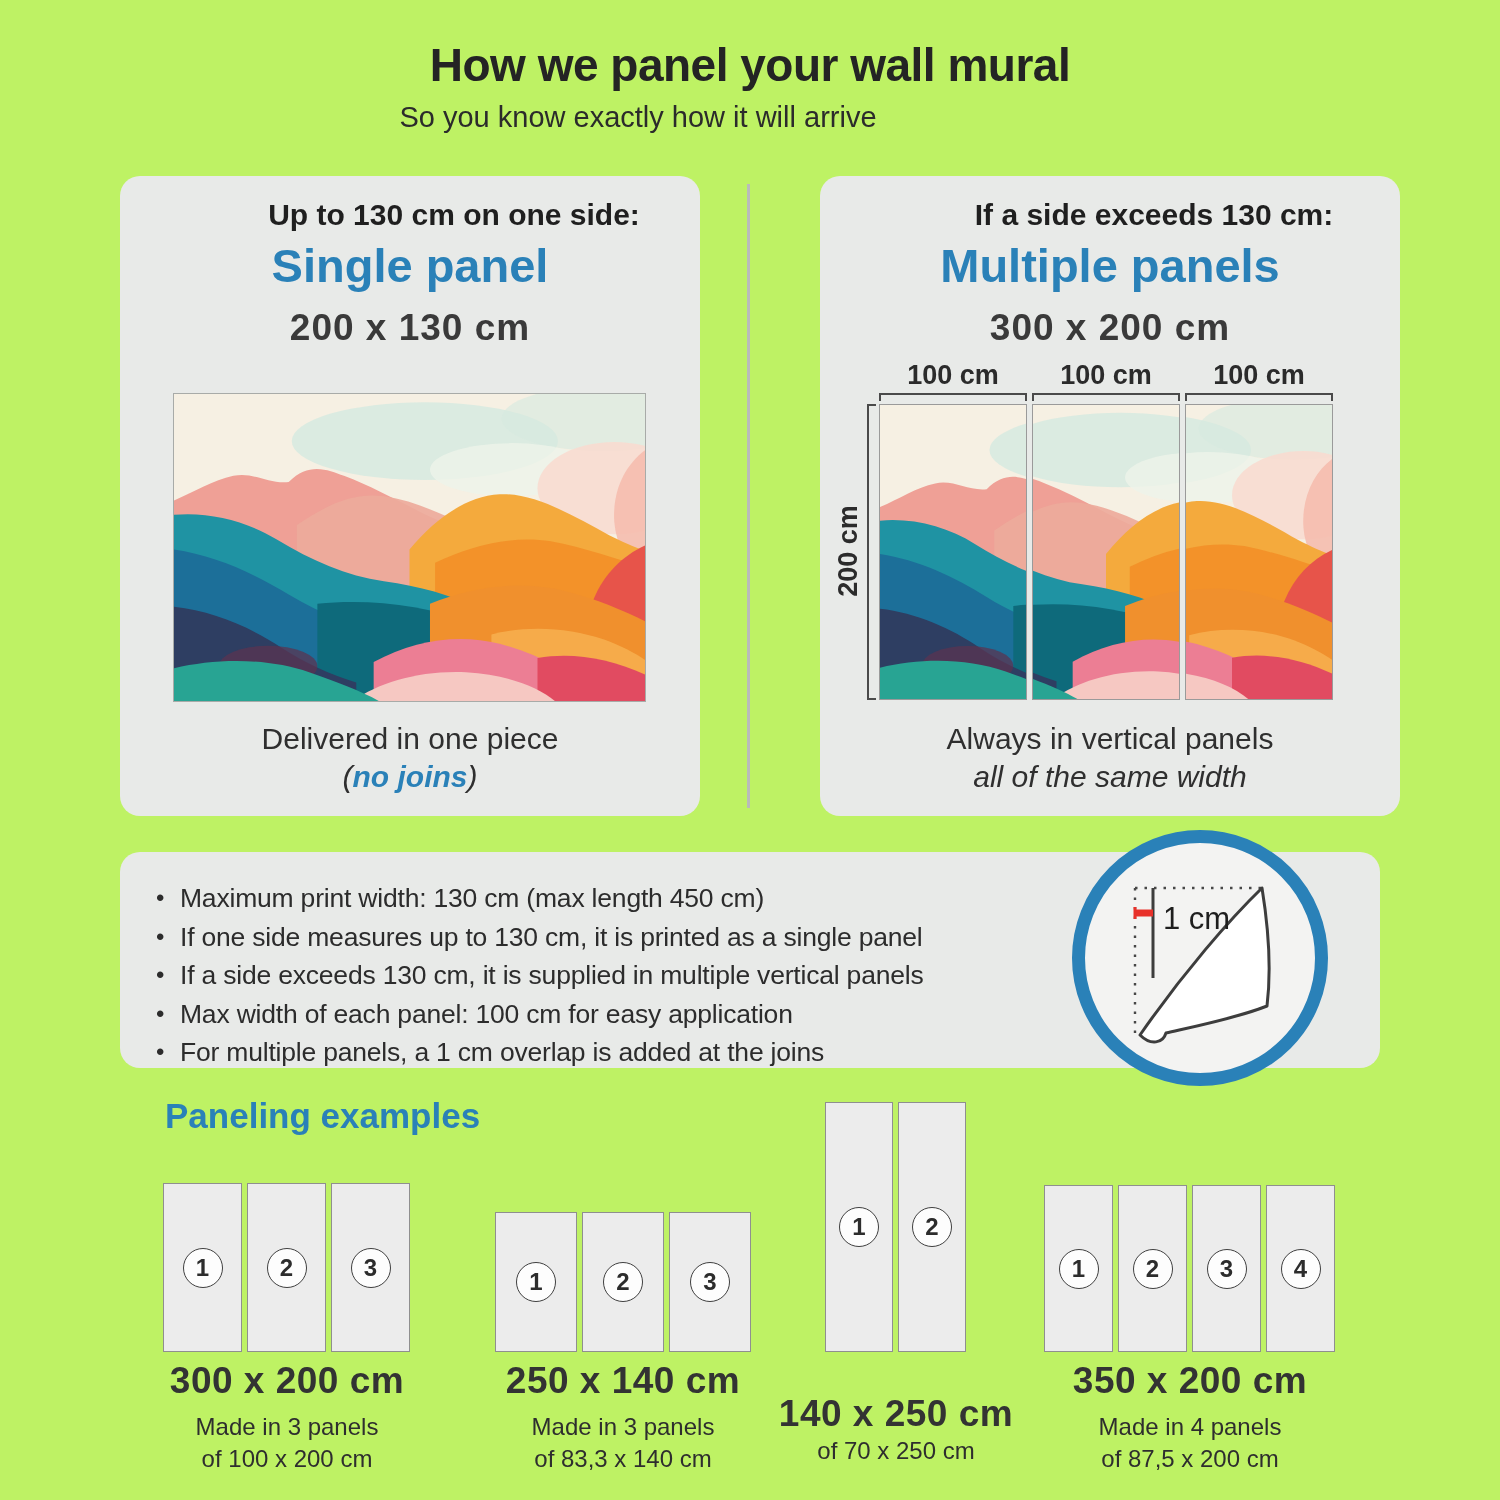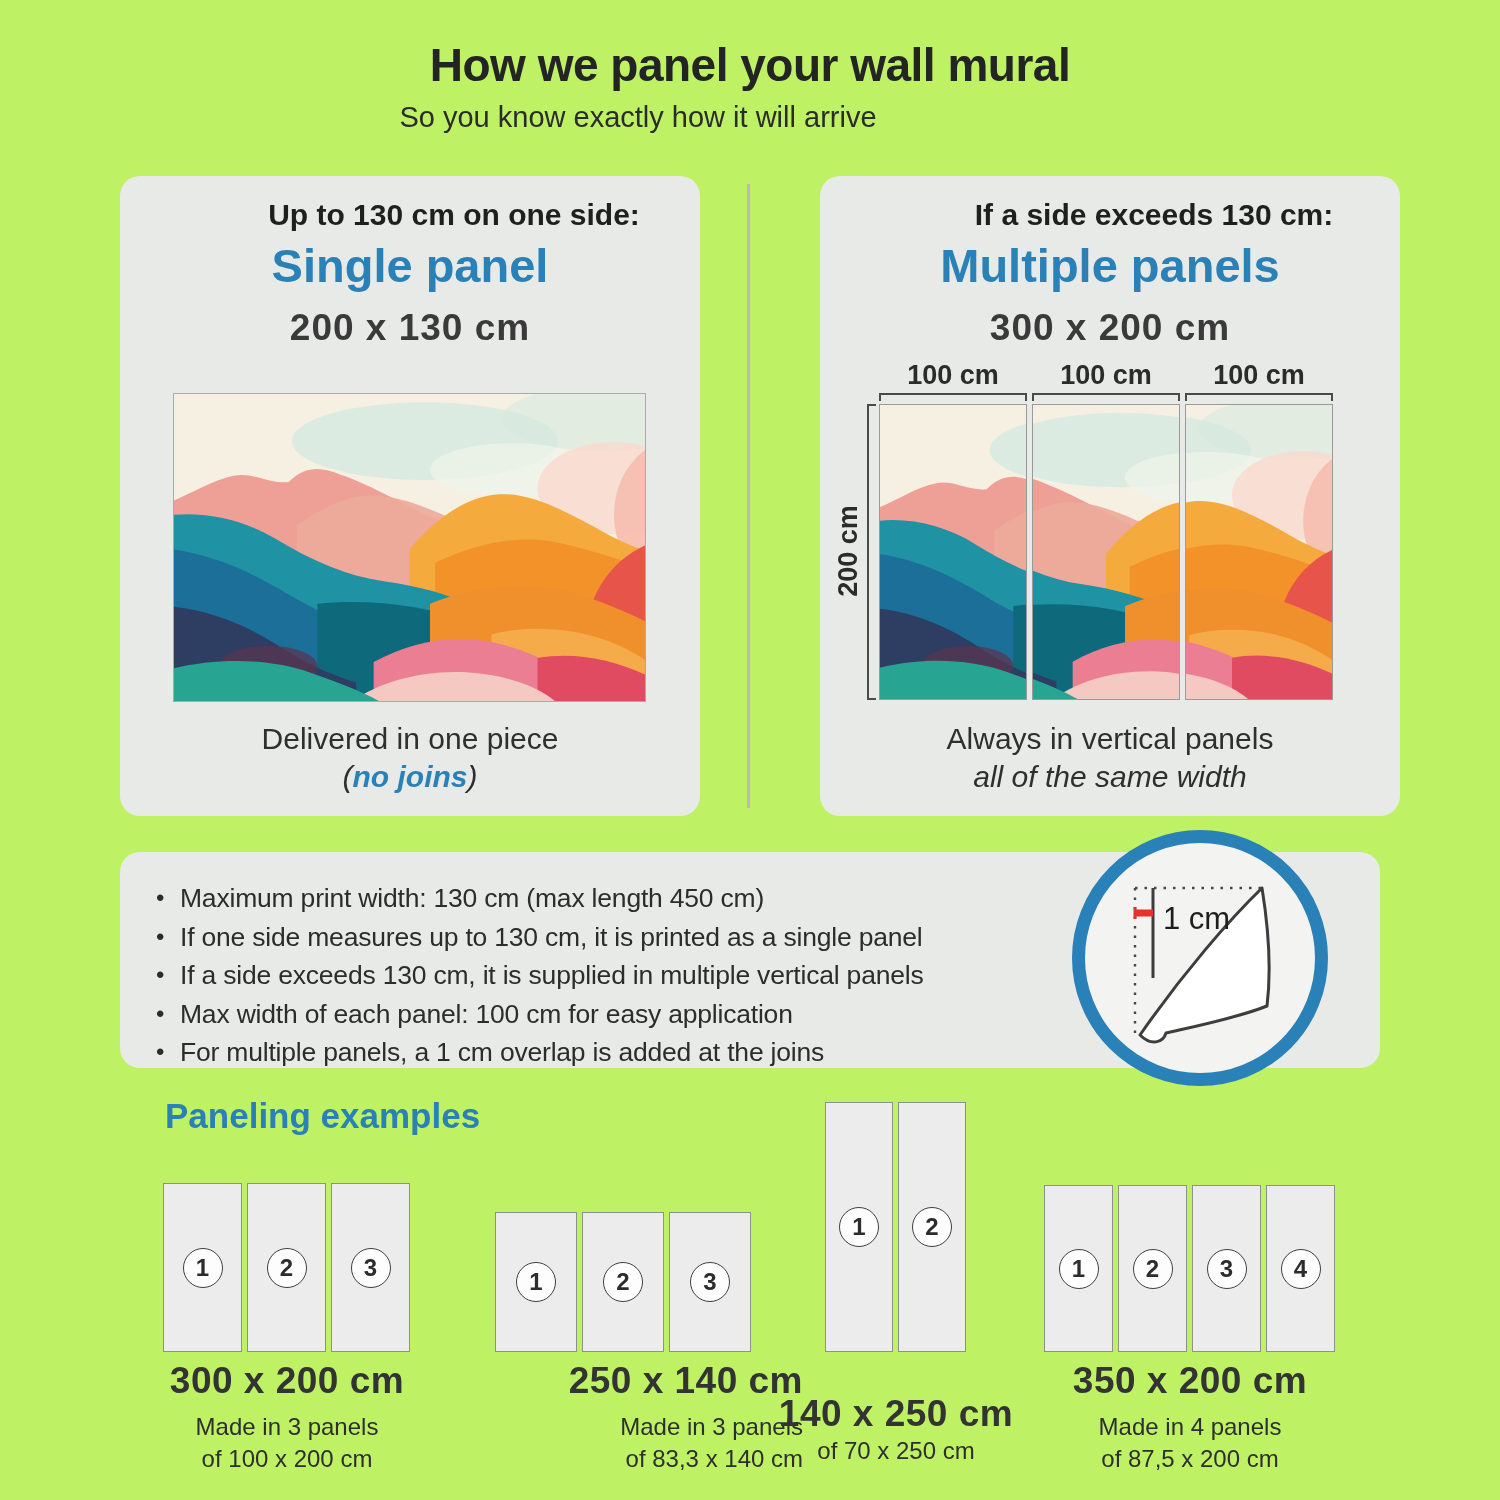--- a/index.html
+++ b/index.html
@@ -228,21 +228,21 @@
         <div class="ex-panel" style="width: 82px; height: 140px;">
           <div class="numcircle">1</div>
         </div>
         <div class="ex-panel" style="width: 82px; height: 140px;">
           <div class="numcircle">2</div>
         </div>
         <div class="ex-panel" style="width: 82px; height: 140px;">
           <div class="numcircle">3</div>
         </div>
       </div>
-      <div class="ex-text" style="left: 443px; text-align: right;">
+      <div class="ex-text" style="left: 443px;">
         <div class="ex-size">250 x 140 cm</div>
         <div class="ex-made first">Made in 3 panels</div>
         <div class="ex-made">of 83,3 x 140 cm</div>
       </div>
       <div class="ex-panels" style="left: 825px; top: 1102px;">
         <div class="ex-panel" style="width: 68px; height: 250px;">
           <div class="numcircle">1</div>
         </div>
         <div class="ex-panel" style="width: 68px; height: 250px;">
           <div class="numcircle">2</div>

